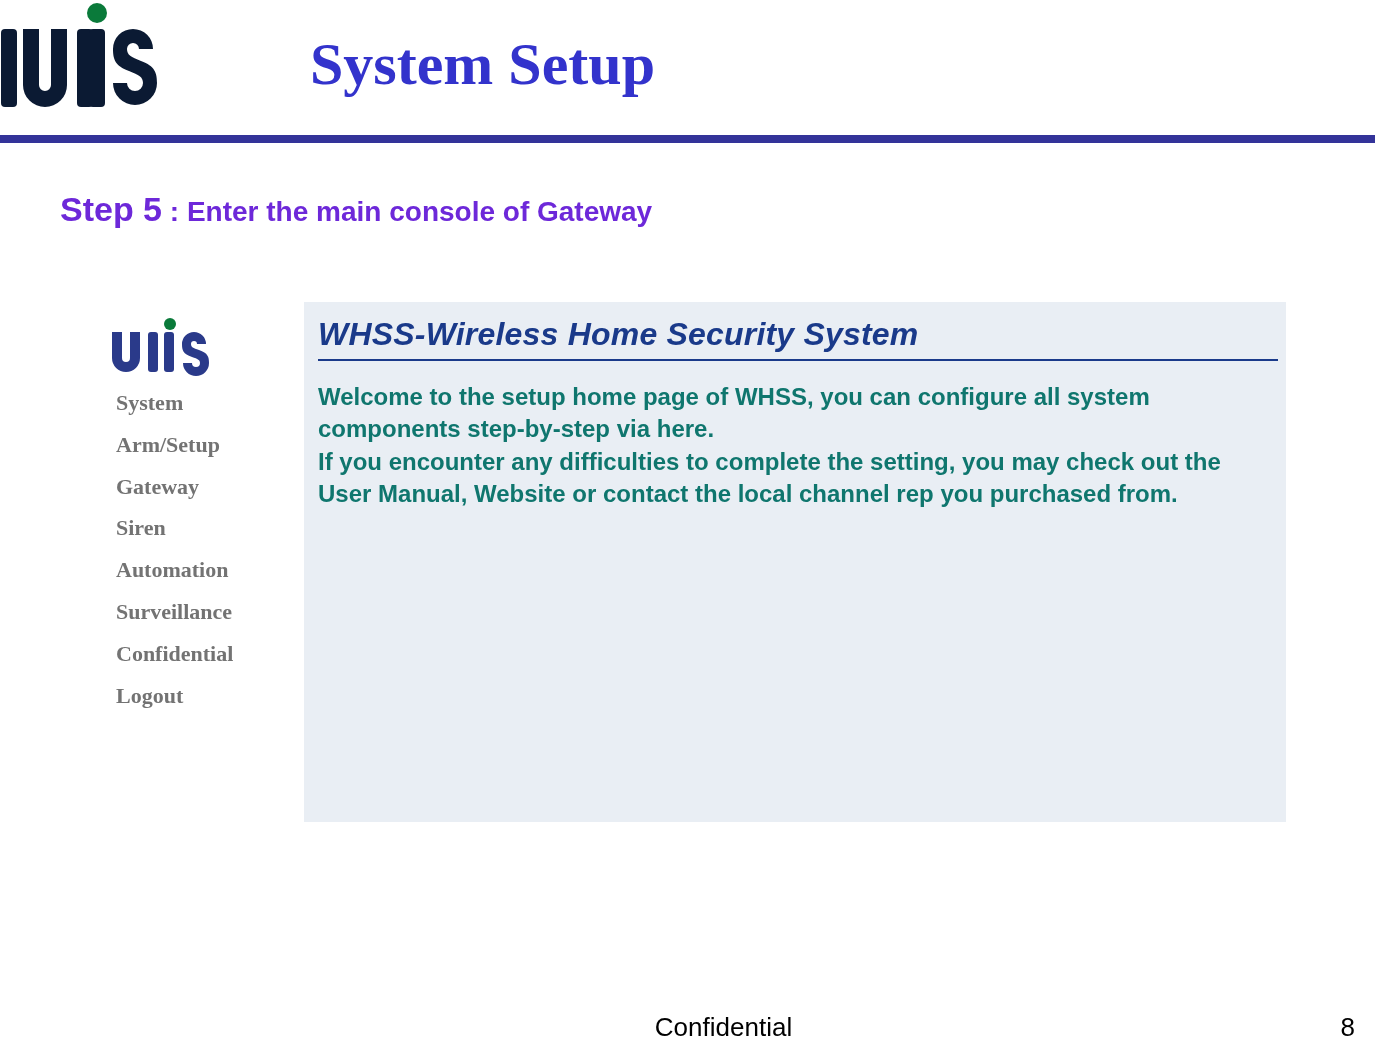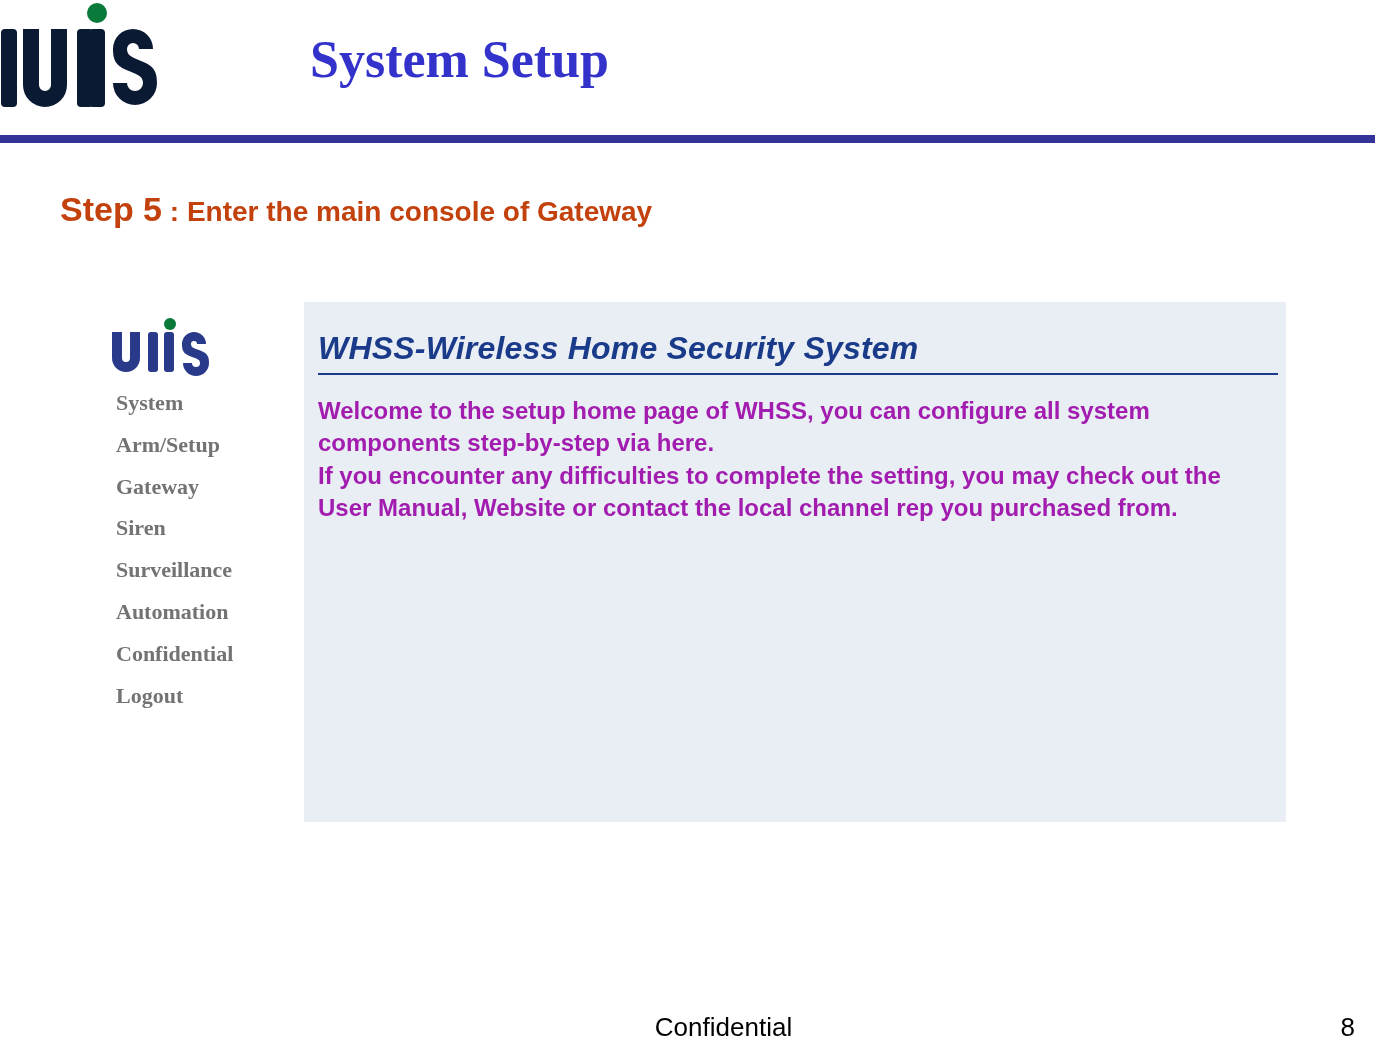--- a/index.html
+++ b/index.html
@@ -2,37 +2,37 @@
 <html><head>
   <meta charset="utf-8">
   <style>
     * { margin: 0; padding: 0; box-sizing: border-box; }
     body { width: 1375px; height: 1045px; background: #fff; font-family: Arial, "Helvetica Neue", Helvetica, sans-serif; position: relative; overflow: hidden; }
 
     
     .header { position: relative; height: 140px; }
     .logo-outer { position: absolute; left: 0; top: 0; width: 162px; height: 119px; display: flex; align-items: center; justify-content: center; }
     .logo-outer svg { width: 160px; height: 118px; }
-    .slide-title { position: absolute; left: 310px; top: 30px; font-family: "Times New Roman", Times, serif; font-size: 52px; font-weight: bold; color: #3333cc; }
+    .slide-title { position: absolute; left: 310px; top: 30px; font-family: "Times New Roman", Times, serif; font-size: 60px; font-weight: bold; color: #3333cc; }
     .hr-line { position: absolute; left: 0; top: 135px; width: 1375px; height: 8px; background: #333399; }
 
     
-    .step-line { position: absolute; left: 60px; top: 190px; font-size: 34px; color: #c2410c; font-weight: bold; }
+    .step-line { position: absolute; left: 60px; top: 190px; font-size: 34px; color: #6d28d9; font-weight: bold; }
     .step-line .thin { font-weight: bold; font-size: 28px; }
 
     
     .console { position: absolute; left: 98px; top: 302px; width: 1188px; height: 530px; }
     .side-col { position: absolute; left: 0; top: 0; width: 200px; }
     .side-logo { width: 120px; height: 60px; margin-left: 8px; margin-top: 14px; margin-bottom: 6px; }
     .side-nav { margin-left: 18px; }
     .side-nav a { display: block; font-family: "Times New Roman", Times, serif; font-weight: bold; color: #737373; font-size: 22px; line-height: 1.9; text-decoration: none; }
-    .content-panel { position: absolute; left: 206px; top: 0; width: 982px; height: 520px; background: #e9eef4; padding: 28px 14px 0 14px; }
+    .content-panel { position: absolute; left: 206px; top: 0; width: 982px; height: 520px; background: #e9eef4; padding: 14px 14px 0 14px; }
     .content-title { font-family: Arial, sans-serif; font-weight: bold; font-style: italic; color: #1a3a8a; font-size: 32px; letter-spacing: 0.2px; margin-bottom: 6px; }
     .title-underline { width: 960px; height: 2px; background: #1a3a8a; margin-bottom: 20px; }
-    .content-body { font-family: Arial, sans-serif; font-weight: bold; color: #a21caf; font-size: 24px; line-height: 1.35; white-space: pre-line; }
+    .content-body { font-family: Arial, sans-serif; font-weight: bold; color: #0f766e; font-size: 24px; line-height: 1.35; white-space: pre-line; }
 
     
     .footer-center { position: absolute; left: 0; bottom: 2px; width: 1375px; text-align: center; font-size: 26px; color: #000; font-family: Arial, sans-serif; margin-left: 36px; }
     .footer-right { position: absolute; right: 20px; bottom: 2px; font-size: 26px; color: #000; font-family: Arial, sans-serif; }
   </style>
 </head>
 <body>
 
 <div class="header">
   <div class="logo-outer">
@@ -62,22 +62,22 @@
         <rect x="42" y="16" width="10" height="40" rx="3" fill="#2a3a8a"></rect>
         <rect x="58" y="16" width="10" height="40" rx="3" fill="#2a3a8a"></rect>
         <path d="M76 28 a12 12 0 0 1 24 0 h-9 a3 3 0 0 0 -6 0 c0 3 2 4 8 6 9 3 10 7 10 13 a13 13 0 0 1 -26 0 h9 a4 4 0 0 0 8 0 c0 -3 -2 -4 -8 -6 -9 -3 -10 -7 -10 -13 z" fill="#2a3a8a"></path>
       </svg>
     </div>
     <div class="side-nav">
       <a>System</a>
       <a>Arm/Setup</a>
       <a>Gateway</a>
       <a>Siren</a>
+      <a>Automation</a>
       <a>Surveillance</a>
-      <a>Automation</a>
       <a>Confidential</a>
       <a>Logout</a>
     </div>
   </div>
   <div class="content-panel">
     <div class="content-title">WHSS-Wireless Home Security System</div>
     <div class="title-underline"></div>
     <div class="content-body">Welcome to the setup home page of WHSS, you can configure all system components step-by-step via here.
 If you encounter any difficulties to complete the setting, you may check out the User Manual, Website or contact the local channel rep you purchased from.</div>
   </div>

